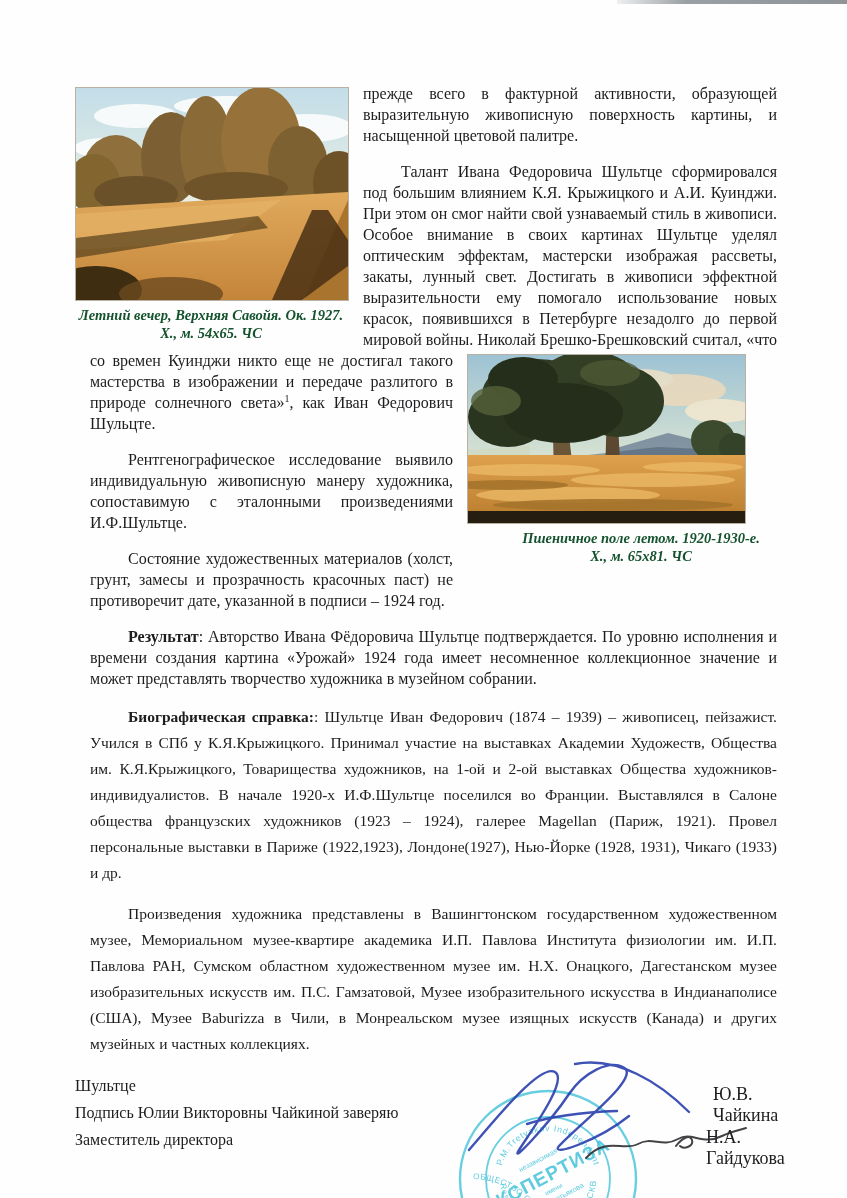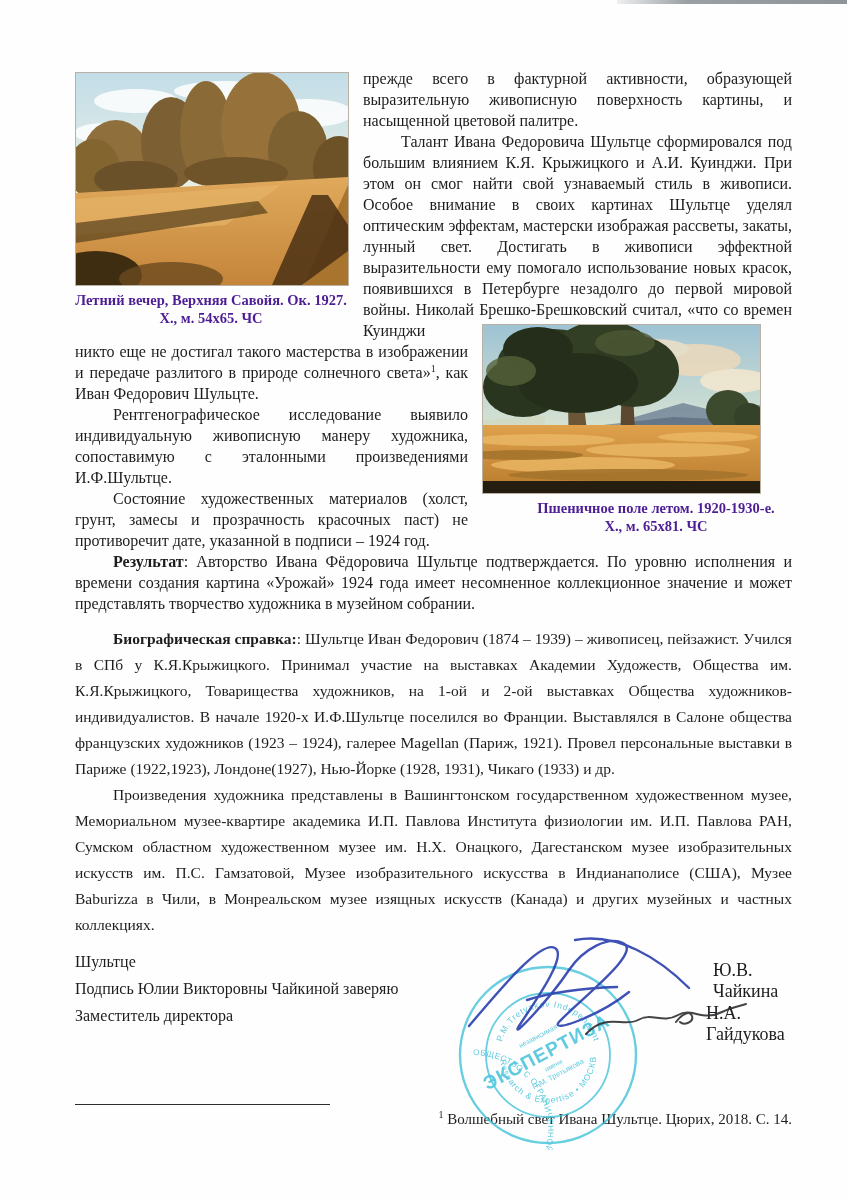--- a/index.html
+++ b/index.html
@@ -2,33 +2,33 @@
 <html><head>
 <meta charset="utf-8">
 <style>
   html,body{margin:0;padding:0;background:#e8e8e8;}
   .page{position:relative;width:847px;height:1198px;background:#fefefe;margin:0 auto;
         box-sizing:border-box;padding:68px 55px 0 75px;overflow:hidden;
         font-family:"Liberation Serif","DejaVu Serif",serif;color:#1d1d1f;}
   .scan-strip{position:absolute;top:0;left:617px;right:0;height:4px;
         background:linear-gradient(to right,rgba(150,155,160,.15),#9aa0a4 30%,#8e9498);}
   .content{position:relative;width:717px;}
-  p{margin:0;text-align:justify;font-size:16px;line-height:21px;}
+  p{margin:15px;text-align:justify;font-size:16px;line-height:21px;}
   .ind{text-indent:38px;}
   .small p{font-size:15.5px;line-height:26px;}
   .bio-gap{margin-top:12px;}
   b.run{font-weight:bold;}
   sup{font-size:10px;line-height:0;}
 
   figure{margin:0;}
   .fig-left{float:left;width:272px;margin:4px 16px 8px 0;}
   .fig-right{float:right;width:310px;margin:4px 0 6px 14px;display:block;}
   .fig-right svg,.fig-left svg{display:block;border:1px solid #b9b2a4;}
-  .cap{display:block;margin-top:5px;text-align:center;font-weight:bold;
-       font-size:14.5px;line-height:18px;color:#4c1d95;}
+  .cap{display:block;margin-top:5px;text-align:center;font-weight:bold;font-style:italic;
+       font-size:14.5px;line-height:18px;color:#14532d;}
   .capline{display:block;}
 
   .sig-area{position:relative;height:146px;margin-top:10px;clear:both;}
   .sig-line{font-size:16px;line-height:27px;}
   .sig-name{position:absolute;font-size:18px;margin-left:16px;}
   .sig-name1{left:622px;top:12px;}
   .sig-name2{left:615px;top:55px;}
   .stamp-svg{position:absolute;left:378px;top:12px;opacity:.9;}
   .pen-blue{position:absolute;left:382px;top:-18px;}
   .pen-black{position:absolute;left:505px;top:44px;}

